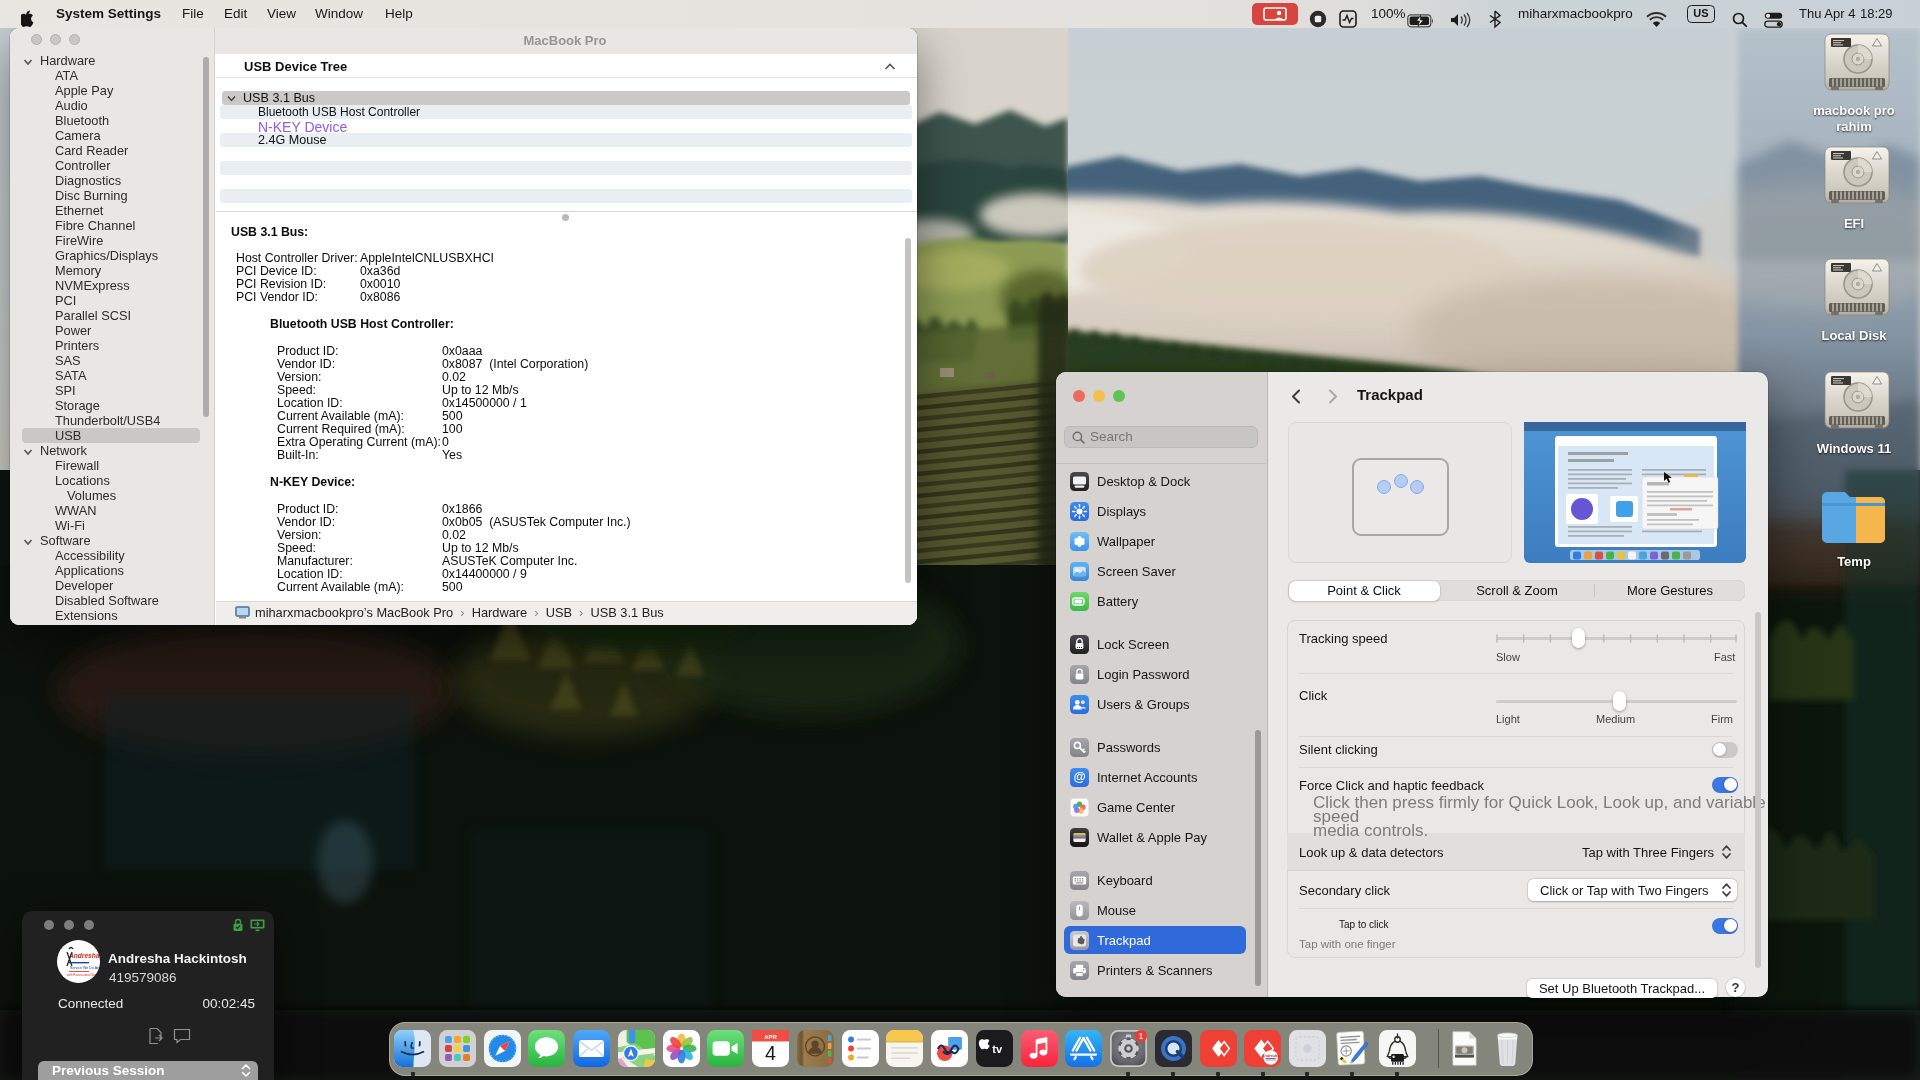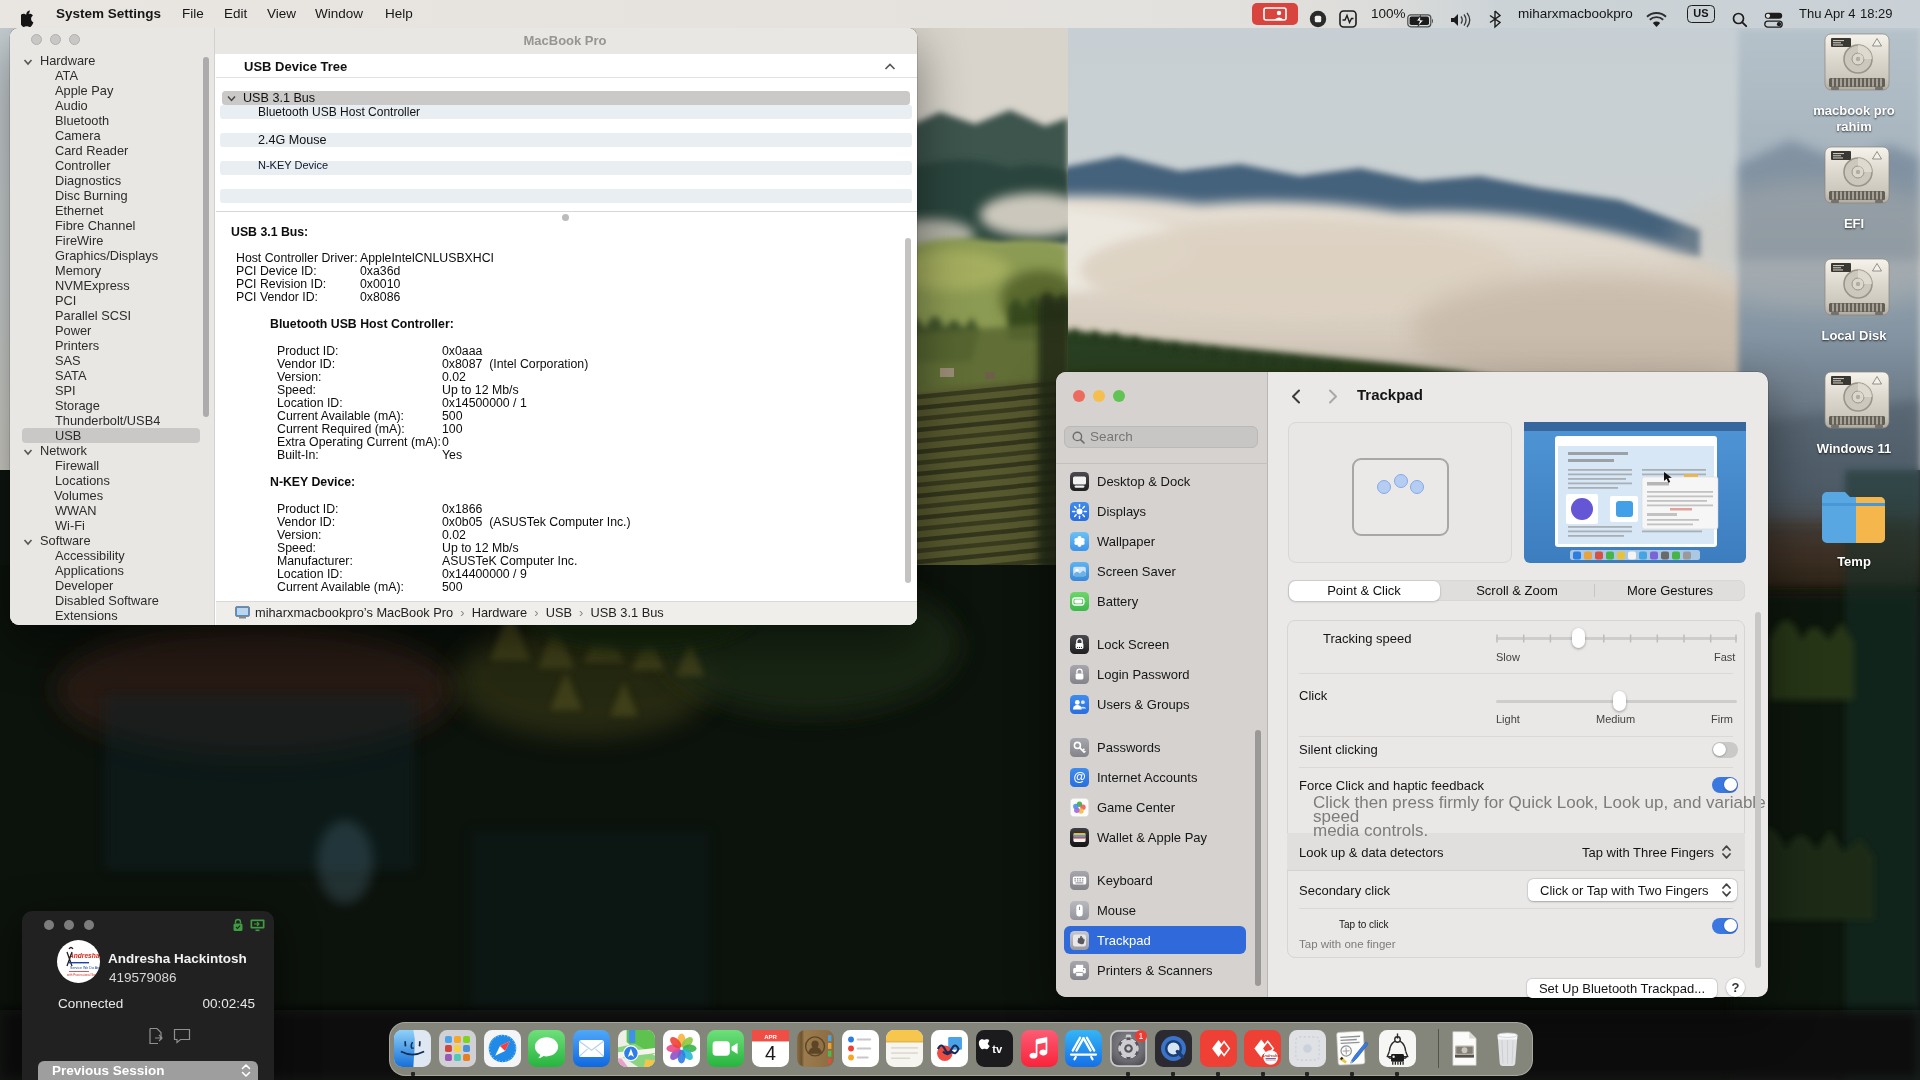--- a/index.html
+++ b/index.html
@@ -266,21 +266,21 @@
       <div style="left:45px;top:370px">Storage</div>
       <div style="left:45px;top:385px">Thunderbolt/USB4</div>
       <div style="left:12px;top:400px;width:178px;height:15px;background:#cac8c6;border-radius:4px;"></div>
       <div style="left:45px;top:400px">USB</div>
       <svg style="position:absolute;left:13px;top:420px" width="10" height="8" viewBox="0 0 10 8">
             <path d="M1.5,2 L5,6 L8.5,2" stroke="#555" stroke-width="1.6" fill="none"></path>
           </svg>
       <div style="left:30px;top:415px">Network</div>
       <div style="left:45px;top:430px">Firewall</div>
       <div style="left:45px;top:445px">Locations</div>
-      <div style="left:44px;top:460px">Volumes</div>
+      <div style="left:57px;top:460px">Volumes</div>
       <div style="left:45px;top:475px">WWAN</div>
       <div style="left:45px;top:490px">Wi-Fi</div>
       <svg style="position:absolute;left:13px;top:510px" width="10" height="8" viewBox="0 0 10 8">
             <path d="M1.5,2 L5,6 L8.5,2" stroke="#555" stroke-width="1.6" fill="none"></path>
           </svg>
       <div style="left:30px;top:505px">Software</div>
       <div style="left:45px;top:520px">Accessibility</div>
       <div style="left:45px;top:535px">Applications</div>
       <div style="left:45px;top:550px">Developer</div>
       <div style="left:45px;top:565px">Disabled Software</div>
@@ -303,21 +303,21 @@
     <div style="position:absolute;left:6px;top:37px;width:688px;height:14px;background:#cbc9c7;border-radius:3.5px;"></div>
     <svg style="position:absolute;left:11px;top:41px" width="9" height="7" viewBox="0 0 9 7">
           <path d="M1,1.5 L4.5,5.5 L8,1.5" stroke="#444" stroke-width="1.4" fill="none"></path>
         </svg>
     <div style="position:absolute;left:27px;top:37px;font-size:12.6px;color:#111;">USB 3.1 Bus</div>
     <div class="stripe" style="left:4px;top:51px;width:692px;"></div>
     <div class="stripe" style="left:4px;top:79px;width:692px;"></div>
     <div class="stripe" style="left:4px;top:107px;width:692px;"></div>
     <div class="stripe" style="left:4px;top:135px;width:692px;"></div>
     <div style="position:absolute;left:42px;top:51px;font-size:12px;color:#111;">Bluetooth USB Host Controller</div>
-    <div style="position:absolute;left:42px;top:65px;font-size:11px;color:#0f172a;margin-top:40px;">N-KEY Device</div>
+    <div style="position:absolute;left:42px;top:65px;font-size:14px;color:#8b5cf6;">N-KEY Device</div>
     <div style="position:absolute;left:42px;top:79px;font-size:12.6px;color:#111;">2.4G Mouse</div>
 
     <div style="position:absolute;left:0;top:157px;width:701px;height:1px;background:#d8d6d4;"></div>
     <div style="position:absolute;left:346px;top:160px;width:7px;height:7px;border-radius:50%;background:#bdbbb9;"></div>
 
     <div class="kvwrap">
       <div class="kv b" style="top:171px">
             <i style="left:15px">USB 3.1 Bus:</i>
           </div>
       <div class="kv" style="top:197px">
@@ -616,21 +616,21 @@
   <div style="position:absolute;left:232px;top:208px;width:457px;height:21px;background:#e0dedc;border-radius:7px;box-shadow:inset 0 0 0 0.5px #d2d0ce;"></div>
   <div style="position:absolute;left:538px;top:212px;width:1px;height:13px;background:#c8c6c4;"></div>
   <div style="position:absolute;left:232.5px;top:208.5px;width:151px;height:20px;background:#fff;border-radius:6.5px;box-shadow:0 1px 2.5px rgba(0,0,0,.18), 0 0 0 0.5px rgba(0,0,0,.06);"></div>
   <div style="position:absolute;left:232px;top:211px;width:152px;text-align:center;font-size:13px;color:#111;">Point &amp; Click</div>
   <div style="position:absolute;left:384px;top:211px;width:154px;text-align:center;font-size:13px;color:#111;">Scroll &amp; Zoom</div>
   <div style="position:absolute;left:539px;top:211px;width:150px;text-align:center;font-size:13px;color:#111;">More Gestures</div>
 
   <div style="position:absolute;left:231px;top:248px;width:458px;height:338px;background:#eae8e7;border:1px solid #d7d5d3;border-radius:8px;"></div>
   <div style="position:absolute;left:231px;top:461px;width:458px;height:37px;background:#e1dfdd;"></div>
 
-  <div style="position:absolute;left:243px;top:259px;font-size:13px;color:#141414;margin-left:24px;">Tracking speed</div>
+  <div style="position:absolute;left:243px;top:259px;font-size:13px;color:#141414;">Tracking speed</div>
   <div class="slider" style="position:absolute;left:440px;top:265px;width:241px;height:3px;background:#cfcdcb;border-radius:2px;"></div>
   <svg style="position:absolute;left:440px;top:261px" width="241" height="11" viewBox="0 0 241 11">
     <g stroke="#bebcba" stroke-width="1.5">
           <path d="M1,1.5 v8"></path>
           <path d="M27.7,1.5 v8"></path>
           <path d="M54.4,1.5 v8"></path>
           <path d="M81.1,1.5 v8"></path>
           <path d="M107.8,1.5 v8"></path>
           <path d="M134.6,1.5 v8"></path>
           <path d="M161.3,1.5 v8"></path>

